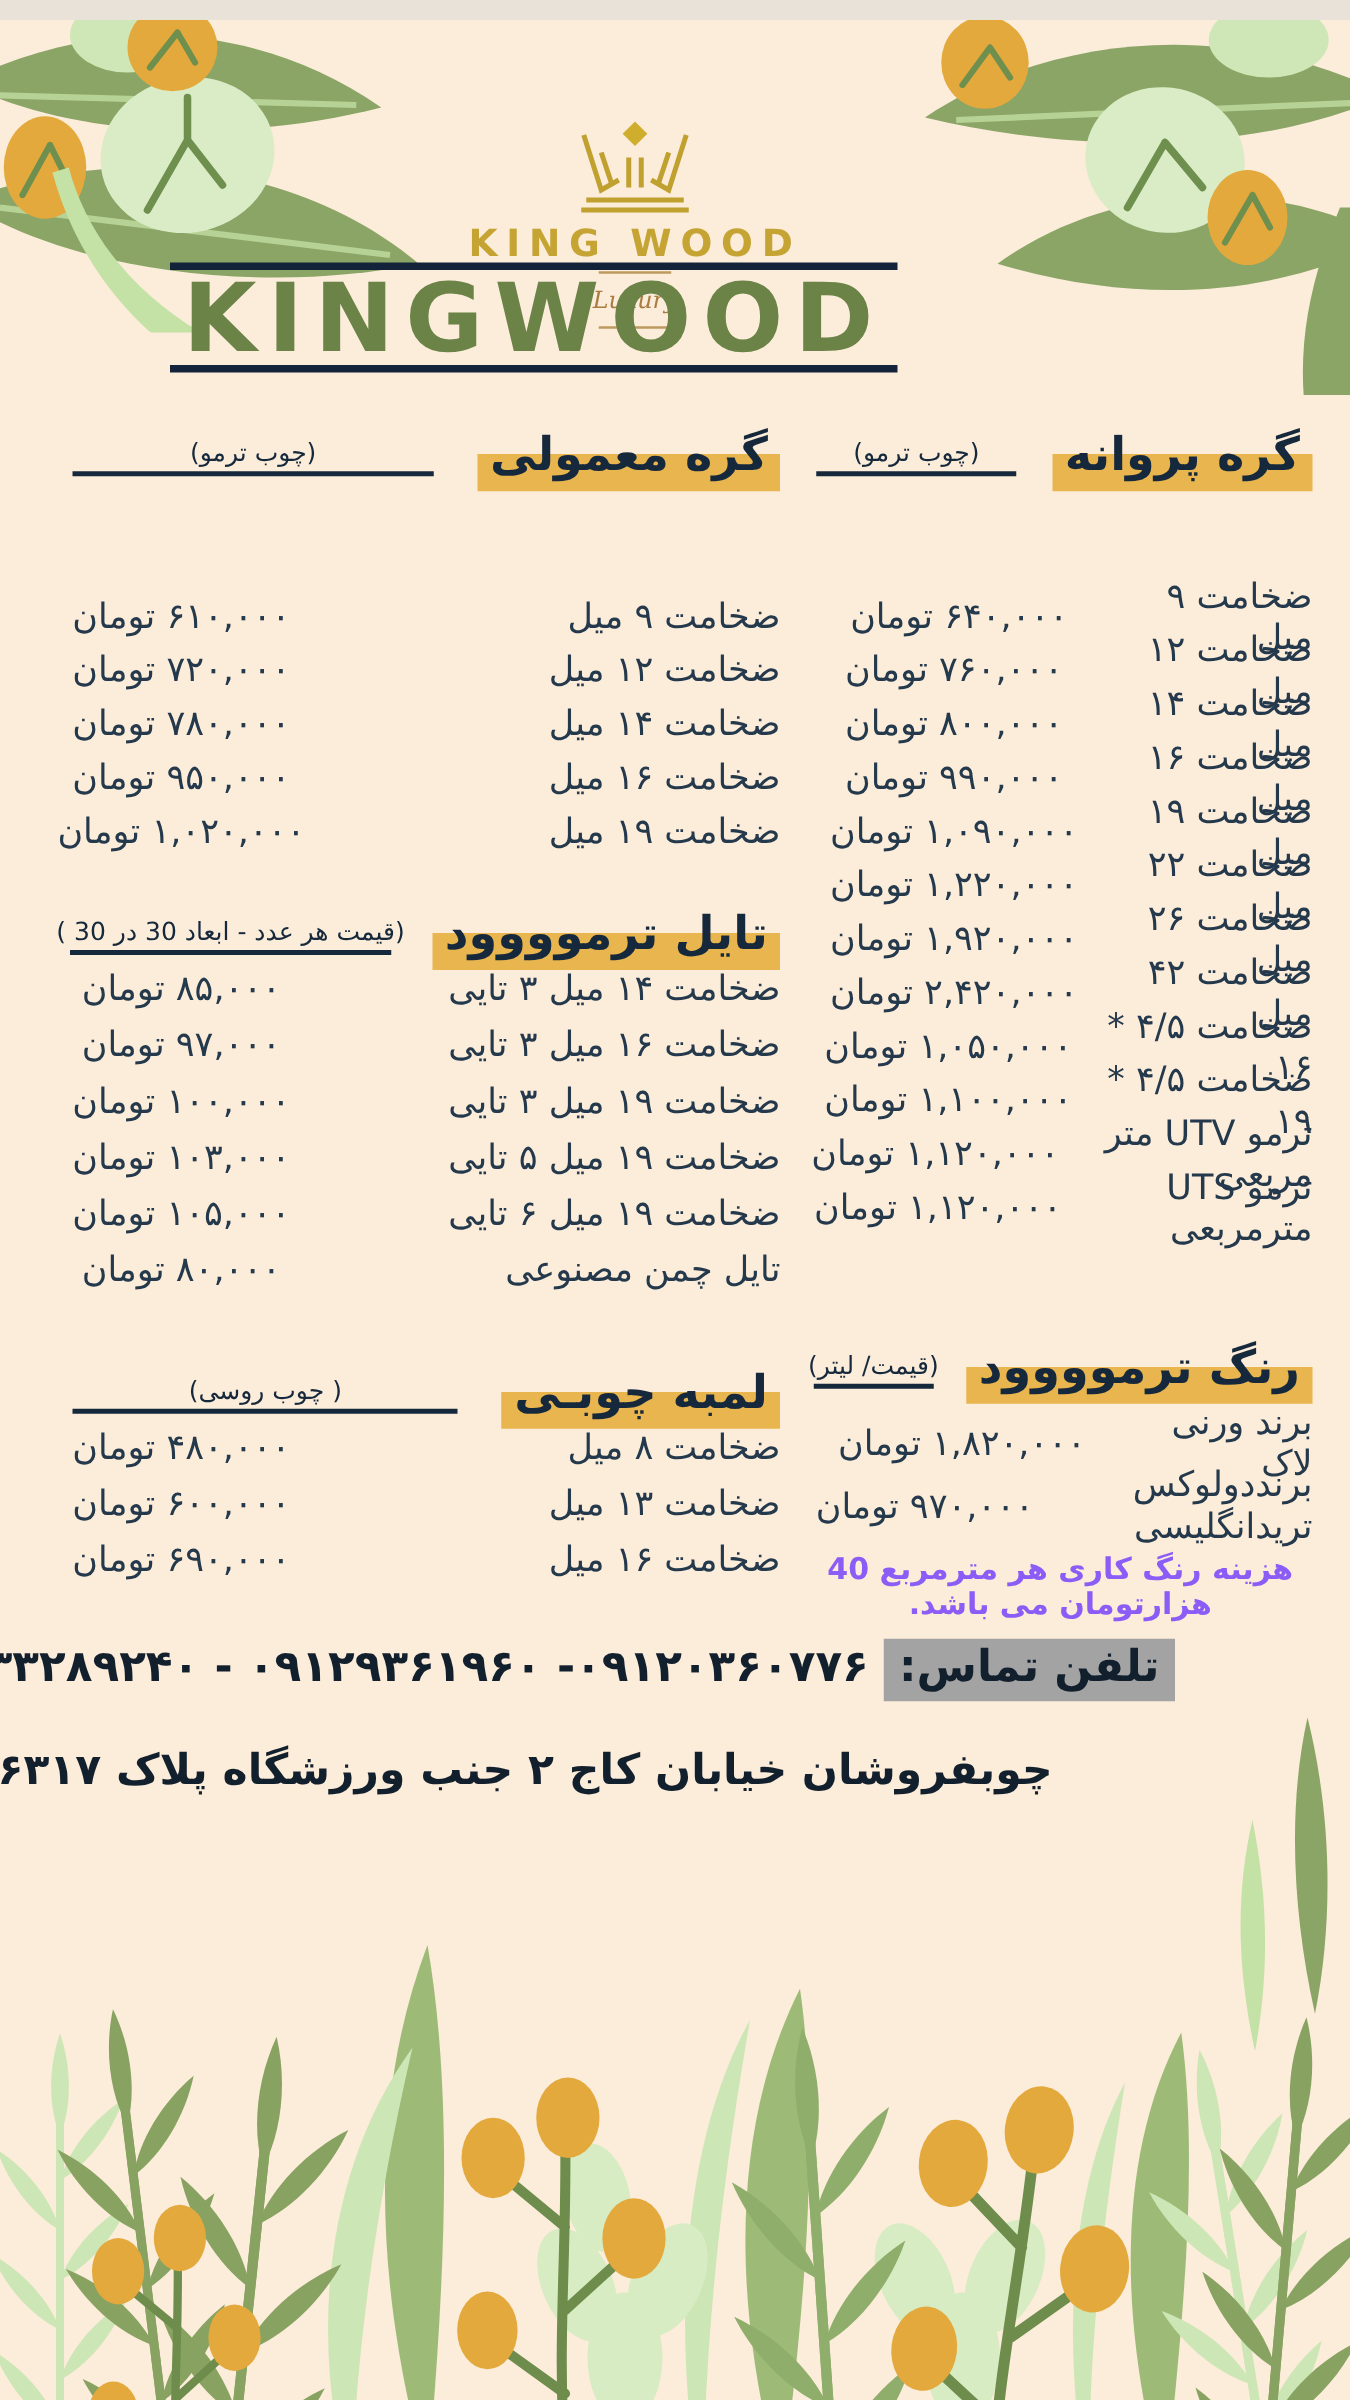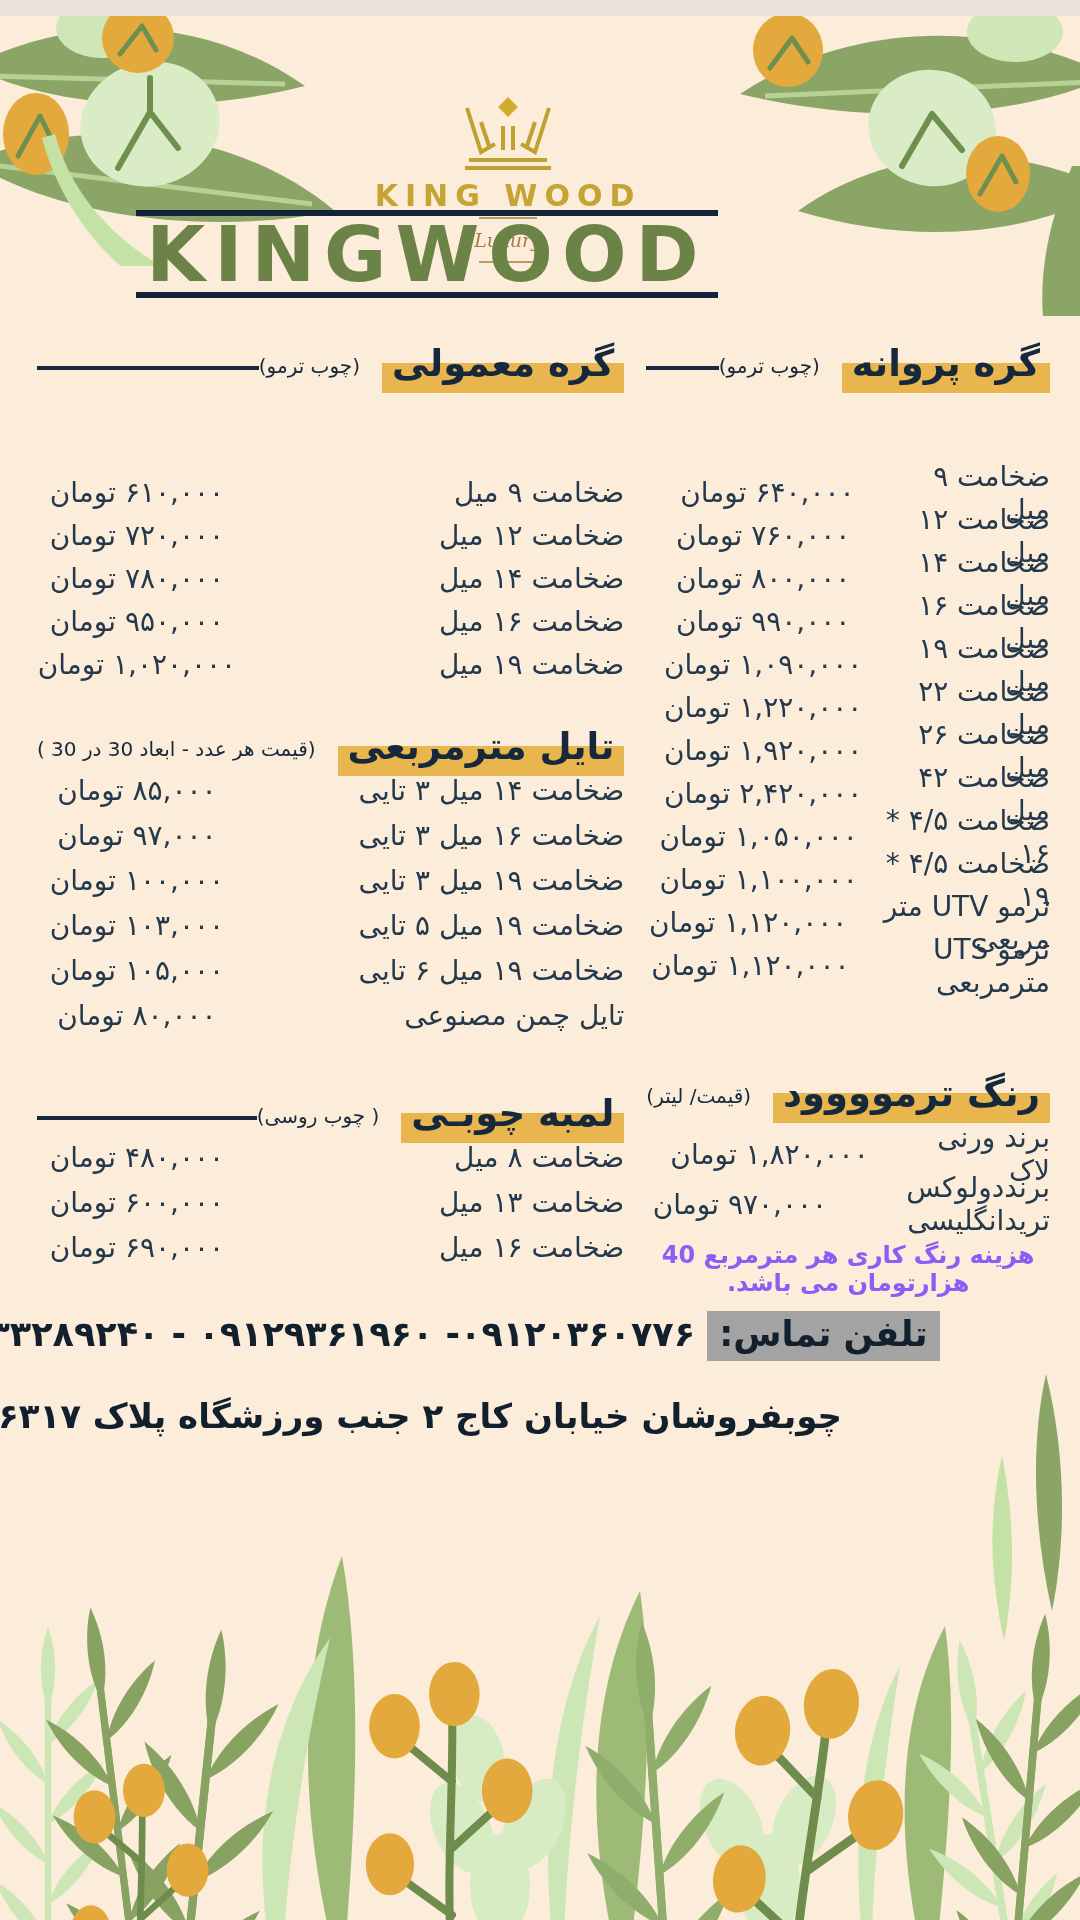--- a/index.html
+++ b/index.html
@@ -24,21 +24,21 @@
   .title-rule{height:6px;background:#13243a;}
   .poster-title{margin:4px 0 2px;font-size:76px;line-height:70px;font-weight:bold;
     letter-spacing:9px;color:#6b8347;}
   
   .columns{position:absolute;top:315px;right:30px;left:60px;display:flex;gap:22px;}
   .col-a{width:552px;}
   .col-b{flex:1;}
   .sec-head{display:flex;align-items:flex-end;gap:22px;height:54px;}
   .sec-title{margin:0;font-size:37px;font-weight:bold;color:#16293c;white-space:nowrap;}
   .hl{background-image:linear-gradient(to bottom,rgba(0,0,0,0) 42%,#e9b54e 42%);padding:0 10px 8px;}
-  .notewrap{flex:1;display:flex;flex-direction:row;align-items:center;padding-bottom:4px;min-width:0;}
+  .notewrap{flex:1;display:flex;flex-direction:column;align-items:center;padding-bottom:4px;min-width:0;}
   .sec-note{font-size:20px;color:#16293c;margin-bottom:3px;white-space:nowrap;}
   .sec-rule{width:92%;height:4px;background:#16293c;}
   .rows{display:block;}
   .row{display:flex;justify-content:space-between;align-items:center;font-size:28px;}
   .rows-43 .row{height:43px;}
   .rows-45 .row{height:45px;}
   .rows-50 .row{height:50px;}
   .row-price{text-align:center;white-space:nowrap;}
   .col-a .row-price{width:255px;}
   .col-b .row-price{width:200px;}
@@ -253,21 +253,21 @@
 
             <div class="row">
               <span class="row-label">ضخامت ۱۹ میل</span>
               <span class="row-price">۱,۰۲۰,۰۰۰ تومان</span>
             </div>
           </div>
       </section>
 
       <section class="sec-tile">
         <div class="sec-head">
-          <h2 class="sec-title"><span class="hl">تایل مترمربعی</span></h2>
+          <h2 class="sec-title"><span class="hl">تایل ترموووود</span></h2>
           <div class="notewrap">
             <span class="sec-note">(قیمت هر عدد - ابعاد 30 در 30 )</span>
             <span class="sec-rule"></span>
           </div>
         </div>
         <div class="rows rows-45">
 
             <div class="row">
               <span class="row-label">ضخامت ۱۴ میل ۳ تایی</span>
               <span class="row-price">۸۵,۰۰۰ تومان</span>

